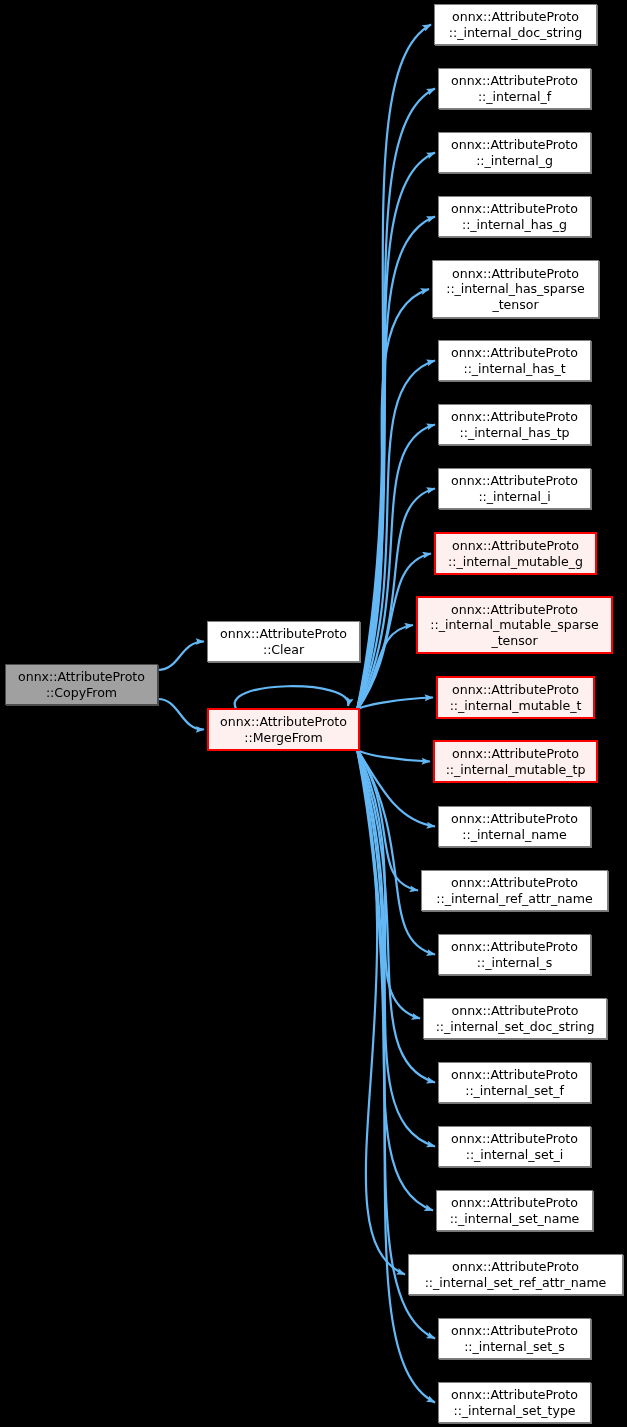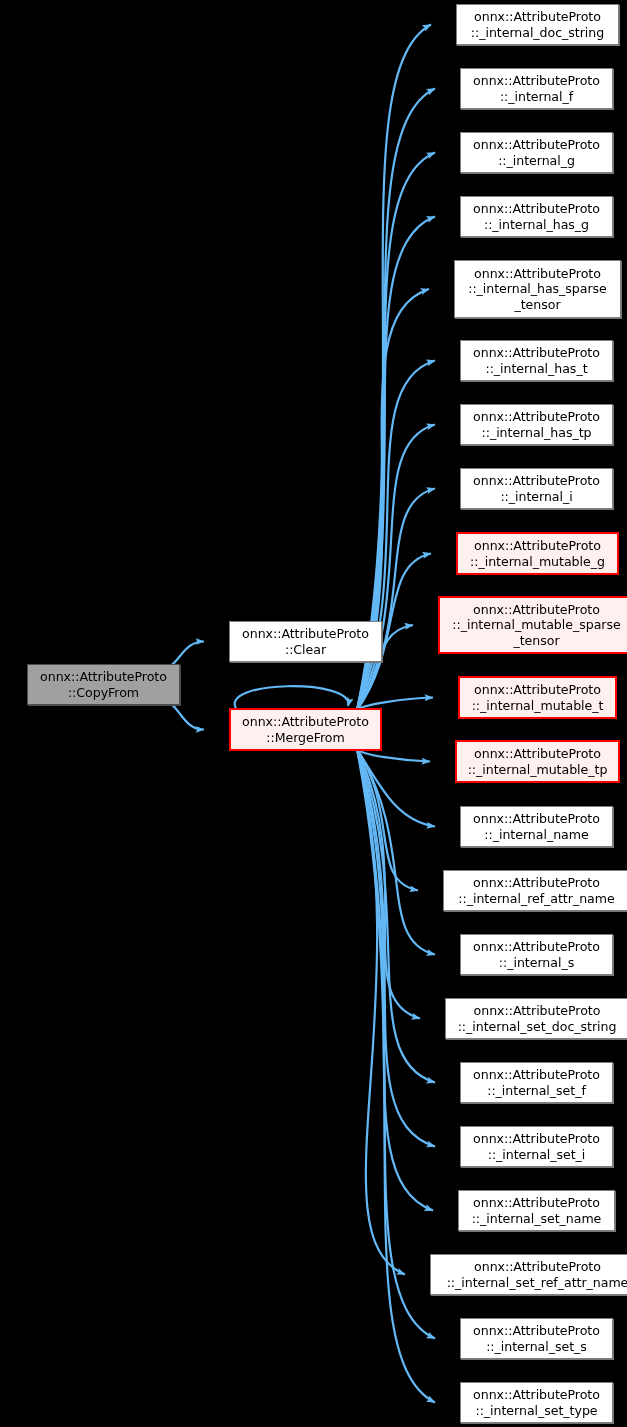--- a/index.html
+++ b/index.html
@@ -31,21 +31,20 @@
     text-align: center;
     font-size: 12.6px;
     line-height: 15.6px;
     color: #000000;
     background: #ffffff;
     border: 1px solid #808080;
     box-shadow: 1px 1px 0 0 #767676;
     white-space: pre-line;
     letter-spacing: -0.05px;
     z-index: 5;
-    margin-left: 22px;
   }
   .node.highlight {
     background: #fff0f0;
     border: 2px solid #ff0000;
     box-shadow: none;
   }
   .node.current {
     background: #a0a0a0;
     border: 1px solid #4d4d4d;
     box-shadow: 1px 1px 0 0 #4d4d4d;

